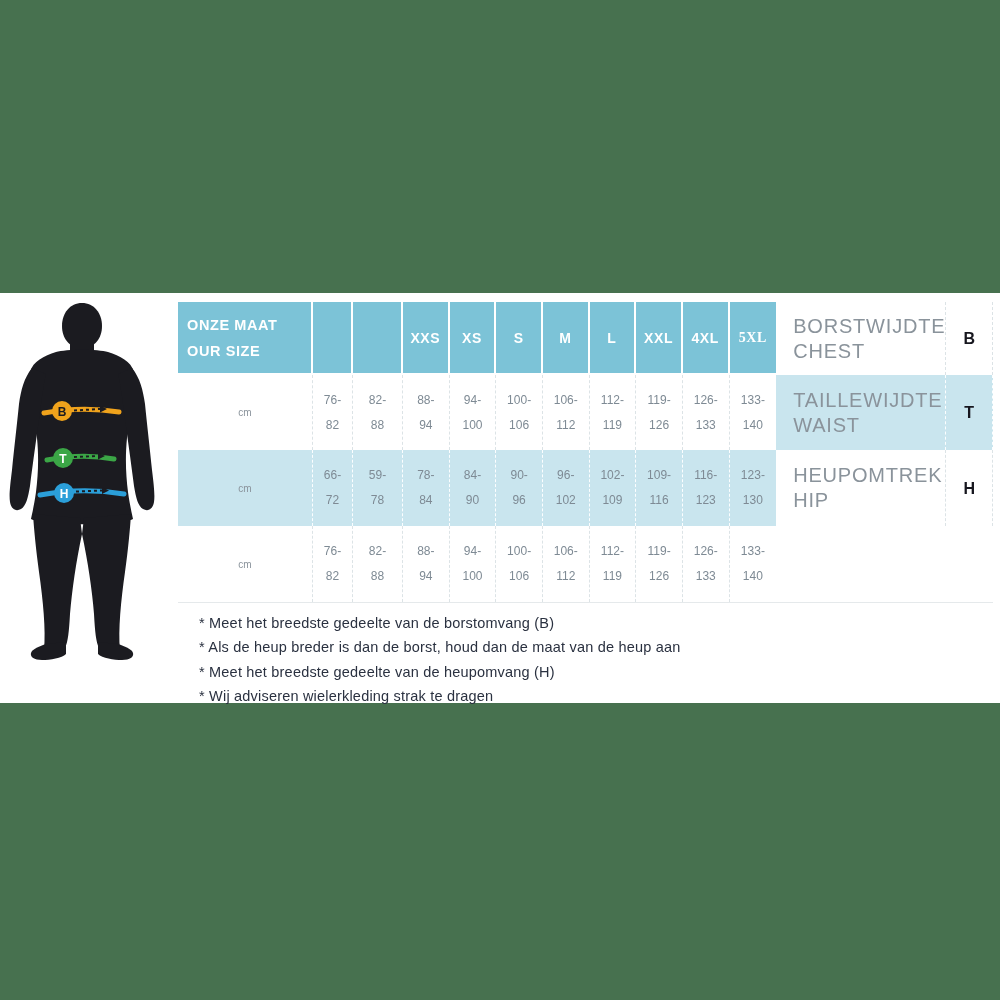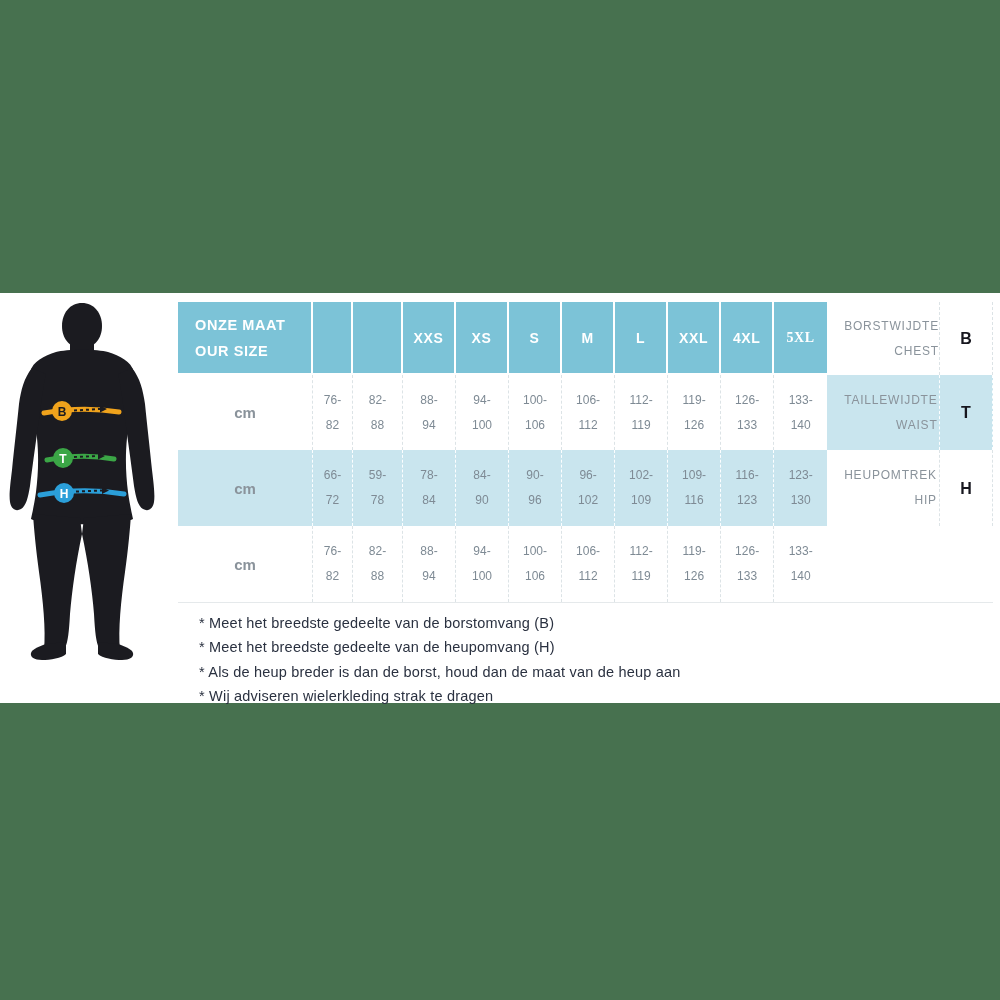--- a/index.html
+++ b/index.html
@@ -28,36 +28,36 @@
     border-bottom:1px solid #e5e9eb;
   }
   .cell{display:flex;align-items:center;justify-content:center;box-sizing:border-box;}
   .hcell{
     background:#7CC3D7;color:#ffffff;
     font-size:14px;font-weight:700;letter-spacing:.6px;
     border-right:2px solid #ffffff;border-bottom:2px solid #ffffff;
   }
   .hcell.last{border-right:none;font-family:Liberation Serif, serif;}
   .hcell.title{
-    justify-content:flex-start;padding-left:17px;text-align:left;
+    justify-content:flex-start;padding-left:9px;text-align:left;
     white-space:pre-line;line-height:26px;font-size:14.5px;
   }
   .dcell{
     border-right:1px dashed #dce3e6;
     color:#7E8A94;font-size:12px;line-height:25px;
     white-space:pre-line;text-align:center;
   }
   .dcell.last{border-right:none;text-align:center;}
   .row-alt .dcell{background:#C9E5EE;border-right-color:rgba(255,255,255,.95);}
   .cell-label{
-    justify-content:flex-start;padding-left:17px;text-align:right;
-    color:#8A939B;font-size:12px;letter-spacing:.8px;line-height:25px;
+    justify-content:flex-start;padding-left:17px;text-align:left;
+    color:#8A939B;font-size:20px;letter-spacing:.8px;line-height:25px;
   }
   .cell-letter{color:#16161E;font-weight:700;font-size:16px;}
-  .cell-unit{color:#8A939B;font-size:15px;font-weight:bold;}
+  .cell-unit{color:#8A939B;font-size:10px;}
 
   
   .footnotes{position:absolute;left:179px;top:611px;color:#2A3140;}
   .footnote{font-size:14.5px;line-height:24.4px;letter-spacing:.2px;margin-left:20px;}
 </style>
 </head>
 <body>
 
 <div class="screen">
 
@@ -208,18 +208,18 @@
     <div class="cell dcell">119-
 126</div>
     <div class="cell dcell">126-
 133</div>
     <div class="cell dcell last">133-
 140</div>
   </div>
 
   <div class="footnotes">
     <div class="footnote">* Meet het breedste gedeelte van de borstomvang (B)</div>
+    <div class="footnote">* Als de heup breder is dan de borst, houd dan de maat van de heup aan</div>
     <div class="footnote">* Meet het breedste gedeelte van de heupomvang (H)</div>
-    <div class="footnote">* Als de heup breder is dan de borst, houd dan de maat van de heup aan</div>
     <div class="footnote">* Wij adviseren wielerkleding strak te dragen</div>
   </div>
 
 </div>
 
 </body></html>

